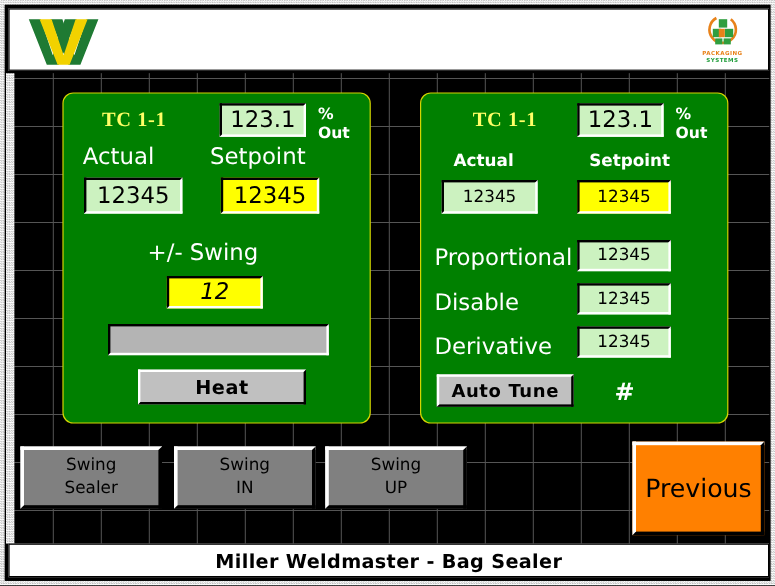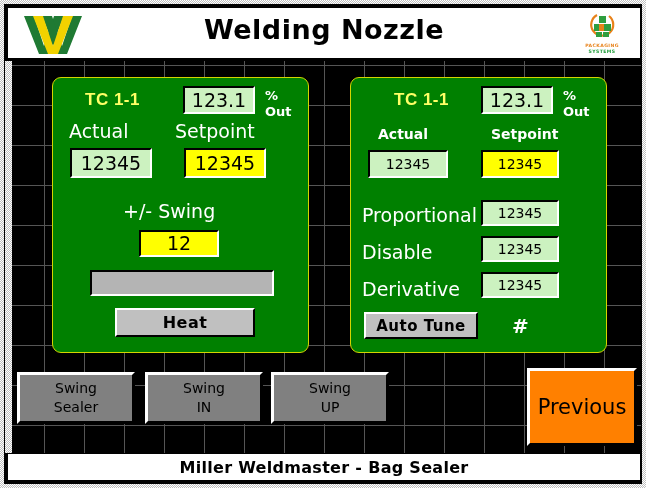--- a/index.html
+++ b/index.html
@@ -100,21 +100,21 @@
     background: #008000;
     border: 1px solid #d4d400;
     border-radius: 9px;
   }
   #panel-left  { left: 47px;  top: 72px; width: 257px; height: 276px; }
   #panel-right { left: 345px; top: 72px; width: 257px; height: 276px; }
 
   .panel-title {
     position: absolute;
     color: #ffff66;
-    font-family: Liberation Sans, sans-serif;
+    font-family: Liberation Serif, serif;
     font-weight: bold;
     font-size: 17px;
     letter-spacing: 0.5px;
   }
 
   .lbl {
     position: absolute;
     color: #ffffff;
     font-family: "DejaVu Sans", sans-serif;
     font-size: 19px;
@@ -244,21 +244,20 @@
     <div id="titlebar">
 
       <div id="logo-left">
         <svg width="62" height="44" viewBox="0 0 62 44">
           <polygon points="2,4 12,4 22,34 32,4 42,4 27,42 17,42" fill="#1f7a33"></polygon>
           <polygon points="20,4 30,4 40,34 50,4 60,4 45,42 35,42" fill="#1f7a33"></polygon>
           <polygon points="11,4 21,4 31,34 41,4 51,4 36,42 26,42" fill="#f2d200"></polygon>
         </svg>
       </div>
 
-      <div id="title-text">Welding Nozzle</div>
 
       <div id="logo-right">
         <svg width="54" height="30" viewBox="0 0 54 30" style="display:block;margin:2px auto 0;">
           <path d="M34 4 a11 11 0 1 1 -12 -1" stroke="#e8821a" stroke-width="2.2" fill="none"></path>
           <rect x="24" y="4" width="7" height="7" fill="#2f9e3f"></rect>
           <rect x="19" y="12" width="7" height="7" fill="#2f9e3f"></rect>
           <rect x="29" y="12" width="7" height="7" fill="#2f9e3f"></rect>
           <rect x="24" y="12" width="5" height="7" fill="#e8821a"></rect>
           <rect x="21" y="20" width="6" height="5" fill="#2f9e3f"></rect>
           <rect x="28" y="20" width="6" height="5" fill="#2f9e3f"></rect>
@@ -282,21 +281,21 @@
 
       <div class="lbl" style="left:16px; top:42px;">Actual</div>
       <div class="lbl" style="left:122px; top:42px;">Setpoint</div>
 
       <div class="field" style="left:17px; top:70px; width:82px; height:30px;">12345</div>
 
       <div class="field yellow" style="left:131px; top:70px; width:82px; height:30px;">12345</div>
 
       <div class="lbl" style="left:70px; top:122px;">+/- Swing</div>
 
-      <div class="field yellow" style="left:86px; top:152px; width:80px; height:27px;">12</div>
+      <div class="field yellow" style="left:86px; top:152px; width:80px; height:27px;font-style:italic;">12</div>
 
       <div class="bargraph" style="left:37px; top:192px; width:184px; height:26px;">
         <div class="fill" style="width: 0%;"></div>
       </div>
 
       <div class="btn3d" style="left:62px; top:230px; width:140px; height:29px;">Heat</div>
     </div>
 
     <div class="panel" id="panel-right">
 

